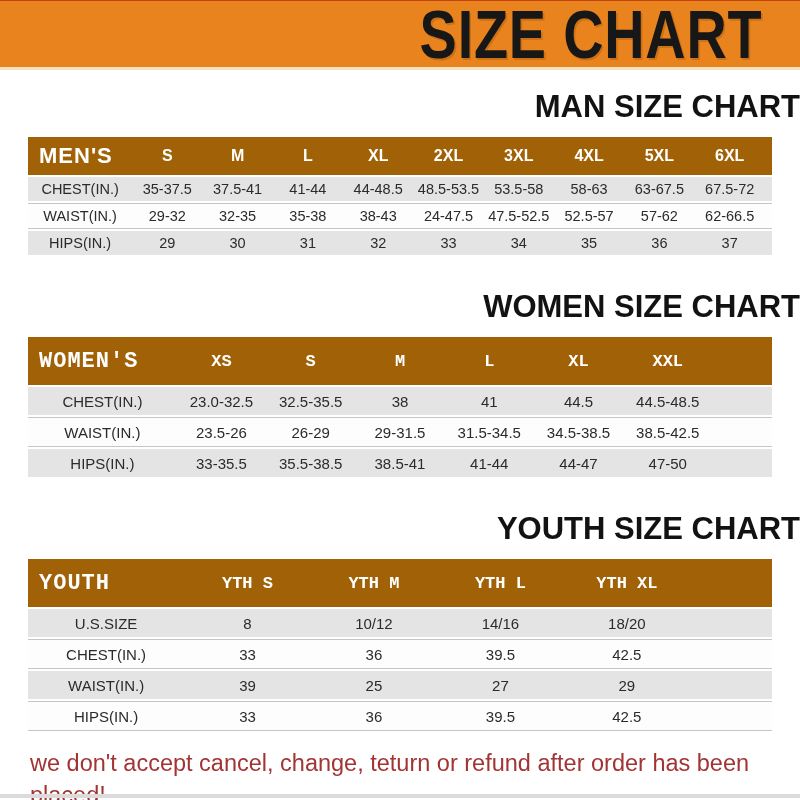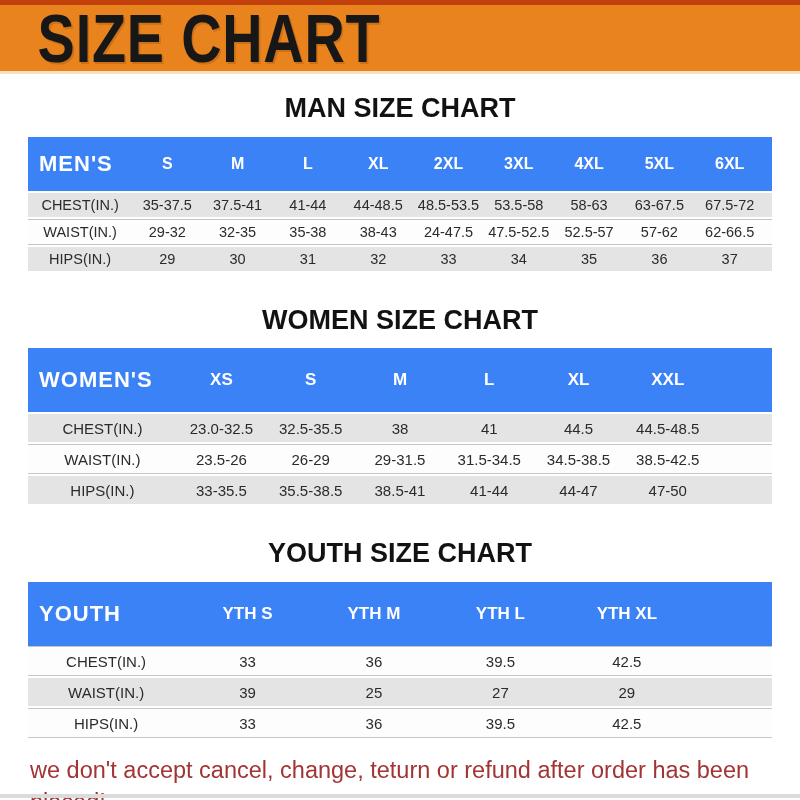--- a/index.html
+++ b/index.html
@@ -10,74 +10,74 @@
     background: #ffffff;
     font-family: "Liberation Sans", sans-serif;
     overflow: hidden;
     position: relative;
   }
 
   
   .banner {
     height: 66px;
     background: #E8831E;
-    border-top: 5px solid #c2410c;
+    border-top: 1px solid #c2410c;
     border-bottom: 3px solid #F3E2C1;
     display: flex;
     align-items: center;
-    justify-content: flex-start;
+    justify-content: flex-end;
   }
   .banner-title {
     display: inline-block;
     font-size: 68px;
     font-weight: bold;
     color: #171717;
     letter-spacing: 1px;
     transform: scaleX(0.82);
     white-space: nowrap;
     line-height: 1;
     text-shadow: 2px 2px 0 rgba(120,60,0,0.25);
   }
 
   
   .section-heading {
-    text-align: center;
-    font-size: 27px;
+    text-align: right;
+    font-size: 31px;
     font-weight: bold;
     color: #121212;
     line-height: 1.1;
     margin: 20px 0 13px 0;
     letter-spacing: 0px;
   }
   .section-heading.later { margin-top: 33px; }
 
   
   table.size-table {
     border-collapse: separate;
     border-spacing: 0;
     table-layout: fixed;
     width: 744px;
     margin-left: 28px;
   }
   table.size-table thead th {
-    background: #3b82f6;
+    background: #a16207;
     color: #ffffff;
     font-weight: bold;
     text-align: center;
     vertical-align: middle;
-    padding: 12px;
+    padding: 4px;
   }
   table.size-table thead th.label-th {
     text-align: left;
     padding-left: 11px;
     font-size: 22px;
     letter-spacing: 1px;
   }
   .mens thead th { height: 30px; font-size: 16px; }
-  .womens thead th, .youth thead th { height: 40px; font-size: 17px; }
+  .womens thead th, .youth thead th { height: 40px; font-size: 17px; font-family: Liberation Mono, monospace; }
 
   table.size-table td {
     text-align: center;
     vertical-align: middle;
     color: #2b2b2b;
     padding: 0;
   }
   .mens td   { height: 24px; font-size: 14.5px; }
   .womens td { height: 28px; font-size: 15px; }
   .youth td  { height: 28px; font-size: 15px; }
@@ -260,20 +260,28 @@
       <tr>
         <th class="label-th">YOUTH</th>
         <th>YTH S</th>
         <th>YTH M</th>
         <th>YTH L</th>
         <th>YTH XL</th>
         <th></th>
       </tr>
     </thead>
     <tbody>
+      <tr class="gray">
+        <td>U.S.SIZE</td>
+        <td>8</td>
+        <td>10/12</td>
+        <td>14/16</td>
+        <td>18/20</td>
+        <td></td>
+      </tr>
       <tr class="white">
         <td>CHEST(IN.)</td>
         <td>33</td>
         <td>36</td>
         <td>39.5</td>
         <td>42.5</td>
         <td></td>
       </tr>
       <tr class="gray">
         <td>WAIST(IN.)</td>

